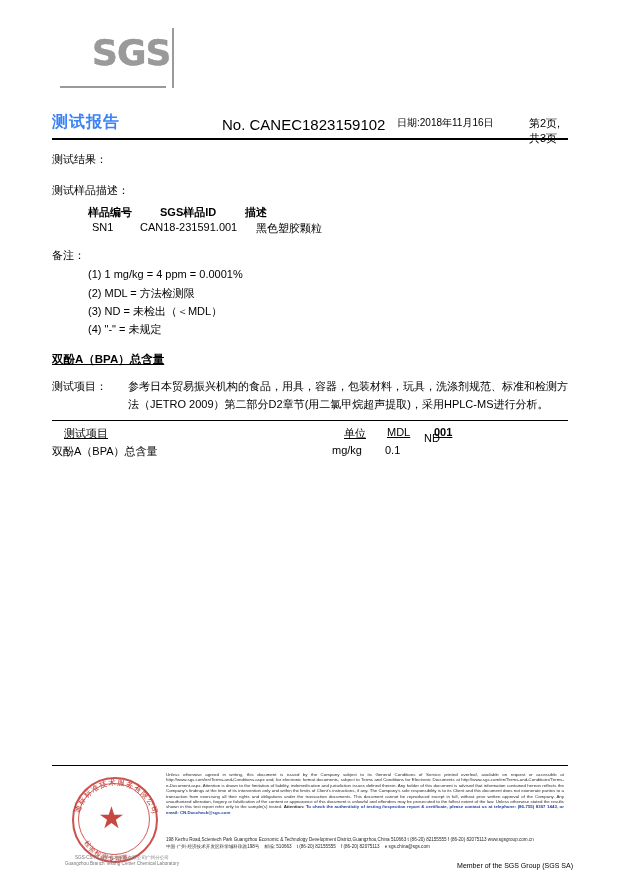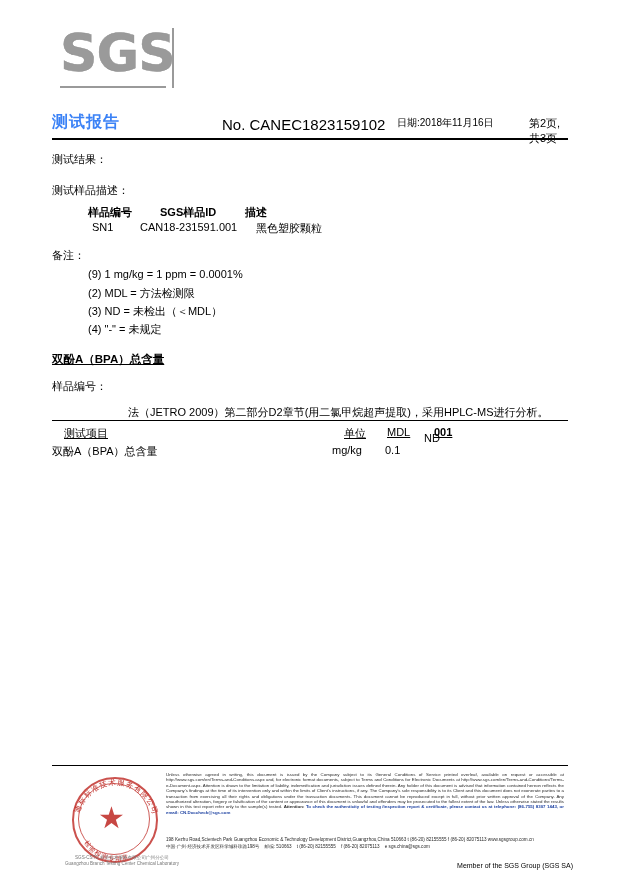--- a/index.html
+++ b/index.html
@@ -16,24 +16,25 @@
     left:0;top:0;width:619px;height:875px;
     background:#fff;
   }
   
   .logo-wrap{
     position:absolute;left:60px;top:30px;width:120px;height:52px;
   }
   .logo-text{
     font-family:"DejaVu Sans", sans-serif;
     font-weight:bold;
-    font-size:52px;
+    font-size:36px;
     letter-spacing:-1px;
     color:#9a9a9a;
     line-height:46px;
+    margin-left:32px;
     -webkit-text-stroke:0.4px #8c8c8c;
   }
   .logo-rule{
     position:absolute;left:60px;top:86px;width:106px;height:2px;background:#9a9a9a;
   }
   .logo-rule2{
     position:absolute;left:172px;top:28px;width:2px;height:60px;background:#9a9a9a;
   }
 
   
@@ -139,29 +140,30 @@
 
   <div class="line b" style="left:88px;top:205px;">样品编号</div>
   <div class="line b" style="left:160px;top:205px;">SGS样品ID</div>
   <div class="line b" style="left:245px;top:205px;">描述</div>
 
   <div class="line" style="left:92px;top:221px;">SN1</div>
   <div class="line" style="left:140px;top:221px;">CAN18-231591.001</div>
   <div class="line" style="left:245px;top:221px;margin-left:11px;">黑色塑胶颗粒</div>
 
   <div class="line" style="left:52px;top:248px;">备注：</div>
-  <div class="line" style="left:88px;top:268px;">(9) 1 mg/kg = 1 ppm = 0.0001%</div>
+  <div class="line" style="left:88px;top:268px;">(1) 1 mg/kg = 4 ppm = 0.0001%</div>
   <div class="line" style="left:88px;top:286px;">(2) MDL = 方法检测限</div>
   <div class="line" style="left:88px;top:304px;">(3) ND = 未检出（＜MDL）</div>
   <div class="line" style="left:88px;top:322px;">(4) "-" = 未规定</div>
 
   <div class="sect-title" style="left:52px;top:352px;">双酚A（BPA）总含量</div>
 
-  <div class="line" style="left:52px;top:379px;">样品编号：</div>
-  <div class="line" style="left:128px;top:397px;margin-top:8px;">法（JETRO 2009）第二部分D2章节(用二氯甲烷超声提取)，采用HPLC-MS进行分析。</div>
+  <div class="line" style="left:52px;top:379px;">测试项目：</div>
+  <div class="line" style="left:128px;top:379px;">参考日本贸易振兴机构的食品，用具，容器，包装材料，玩具，洗涤剂规范、标准和检测方</div>
+  <div class="line" style="left:128px;top:397px;">法（JETRO 2009）第二部分D2章节(用二氯甲烷超声提取)，采用HPLC-MS进行分析。</div>
 
   <div class="hdr-rule" style="left:52px;top:420px;width:516px;"></div>
 
   <div class="line u" style="left:52px;top:426px;">测试项目</div>
   <div class="line u" style="left:332px;top:426px;">单位</div>
   <div class="line u" style="left:375px;top:426px;">MDL</div>
   <div class="line u b" style="left:422px;top:426px;">001</div>
 
   <div class="line" style="left:52px;top:444px;">双酚A（BPA）总含量</div>
   <div class="line" style="left:332px;top:444px;">mg/kg</div>

